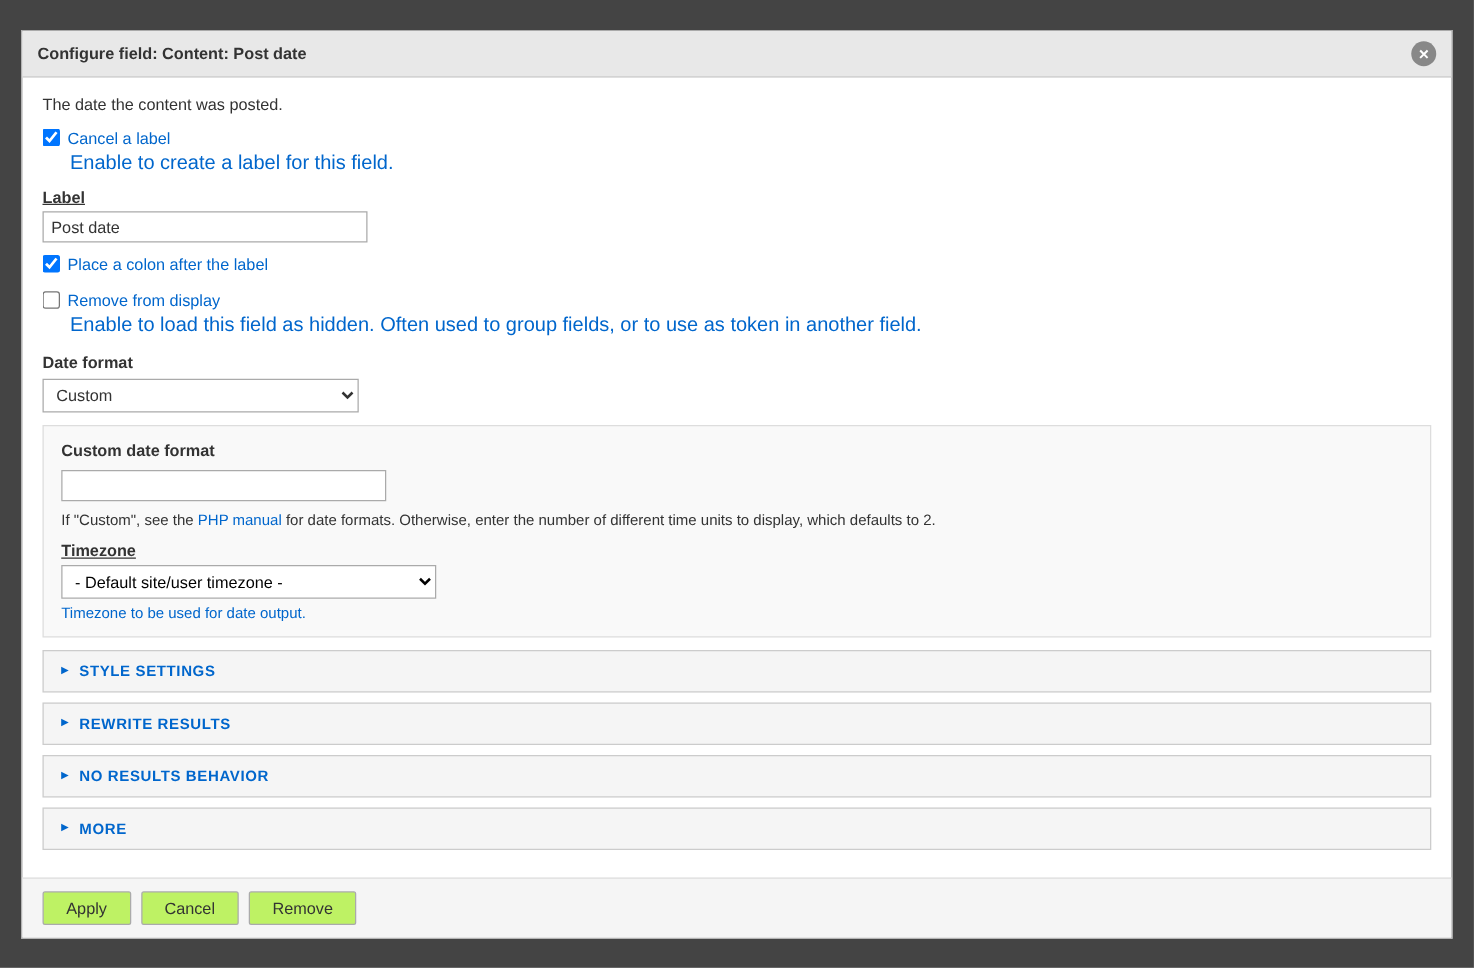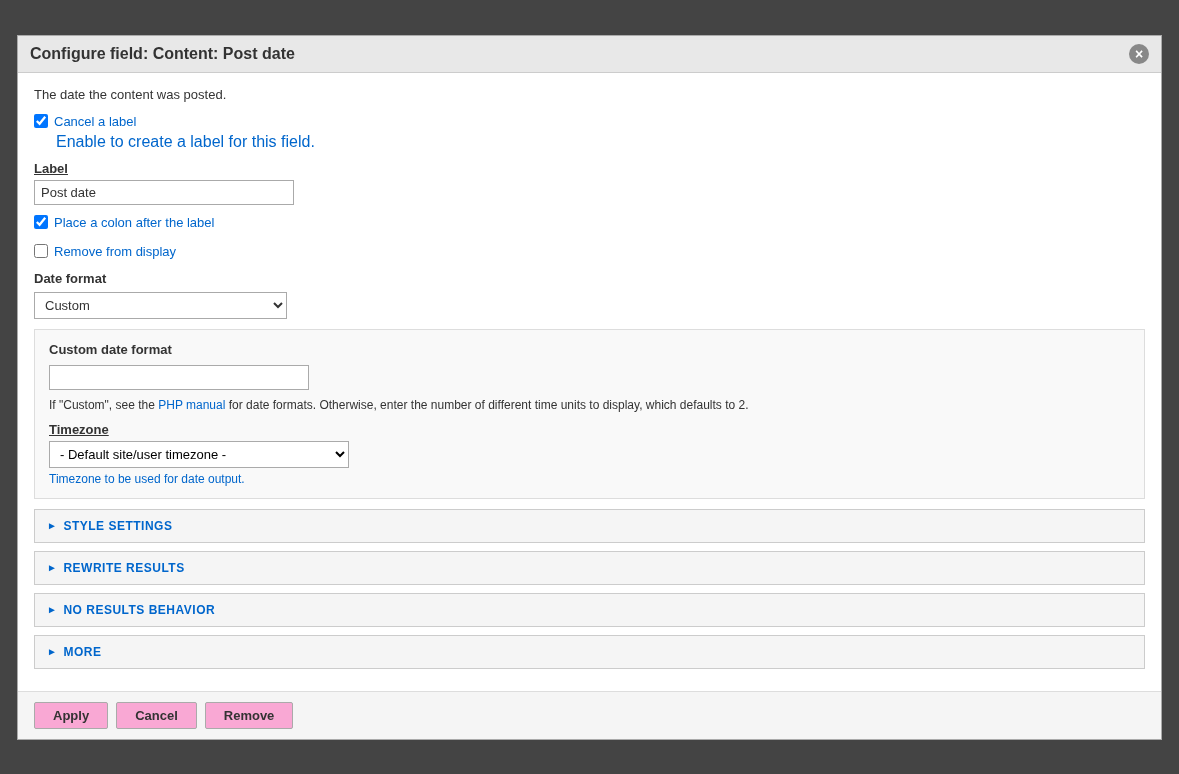--- a/index.html
+++ b/index.html
@@ -32,21 +32,21 @@
     }
     .dialog-titlebar {
       background: #e8e8e8;
       border-bottom: 1px solid #ccc;
       padding: 8px 12px;
       display: flex;
       align-items: center;
       justify-content: space-between;
     }
     .dialog-title {
-      font-size: 16px;
+      font-size: 13px;
       font-weight: bold;
       color: #333;
     }
     .dialog-close {
       width: 20px;
       height: 20px;
       background: #888;
       border-radius: 50%;
       border: none;
       cursor: pointer;
@@ -178,26 +178,25 @@
       padding: 10px 16px;
       border-top: 1px solid #ddd;
       background: #f5f5f5;
       display: flex;
       gap: 8px;
       align-items: center;
     }
     .btn {
       padding: 5px 18px;
       border: 1px solid #aaa;
-      background: #f9a8d4;
+      background: #bef264;
       font-size: 13px;
       cursor: pointer;
       color: #333;
       border-radius: 2px;
-      font-weight: bold;
     }
     input[type="checkbox"] {
       width: 14px;
       height: 14px;
       cursor: pointer;
     }
     .collapsible-sections {
       margin-top: 6px;
     }
   </style>
@@ -231,20 +230,21 @@
       <div class="checkbox-row" style="margin-top: 10px;">
         <input type="checkbox" id="colon-cb" checked="" style="">
         <label for="colon-cb">Place a colon after the label</label>
       </div>
 
       
       <div class="checkbox-row" style="margin-top: 14px;">
         <input type="checkbox" id="exclude-cb" style="">
         <label for="exclude-cb">Remove from display</label>
       </div>
+      <div class="hint-text">Enable to load this field as hidden. Often used to group fields, or to use as token in another field.</div>
 
       
       <div class="section-label">Date format</div>
       <select class="select-input" style="width:253px;">
         <option>Custom</option>
         <option>Short format</option>
         <option>Medium format</option>
         <option>Long format</option>
         <option>Full format</option>
       </select>

